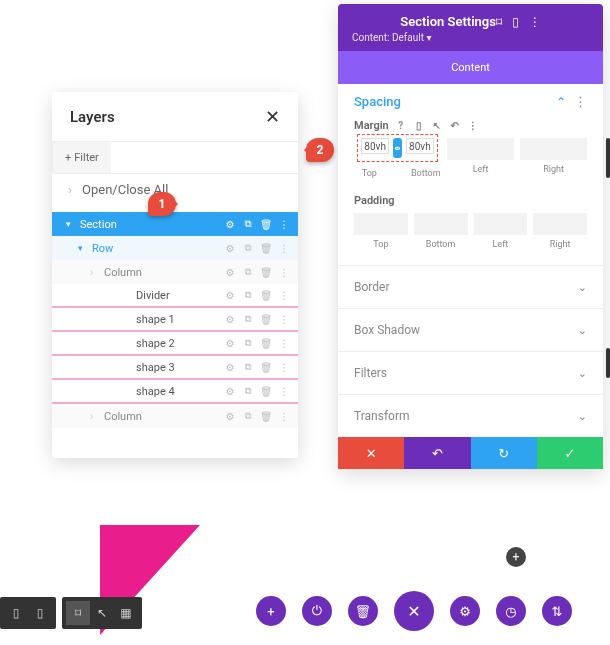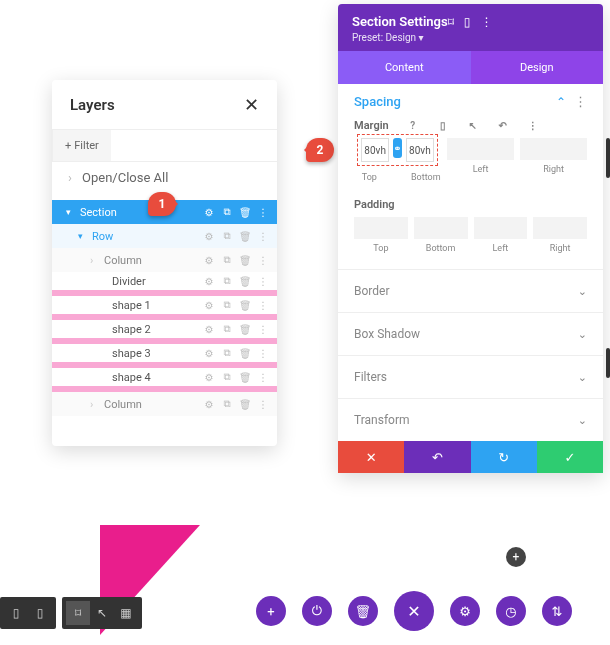--- a/index.html
+++ b/index.html
@@ -1,19 +1,19 @@
 <!DOCTYPE html>
 <html><head>
 <meta charset="utf-8">
 <style>
 *{box-sizing:border-box;margin:0;padding:0;font-family:-apple-system,BlinkMacSystemFont,"Segoe UI",Roboto,sans-serif}
 body{width:610px;height:645px;background:#fff;position:relative;overflow:hidden}
 .panel{position:absolute;background:#fff;box-shadow:0 5px 20px rgba(0,0,0,0.15);border-radius:4px}
 
-.layers{left:52px;top:80px;width:225px}
+.layers{left:52px;top:92px;width:246px}
 .layers-hdr{display:flex;align-items:center;justify-content:space-between;padding:14px 18px}
 .layers-hdr h3{font-size:15px;font-weight:600;color:#333}
 .close-x{font-size:18px;color:#333;cursor:pointer}
 .search-row{display:flex;align-items:center;border-top:1px solid #eee;border-bottom:1px solid #eee}
 .search-in{flex:1;border:0;padding:9px 14px;font-size:11px;color:#999;outline:none}
 .filter-btn{display:flex;align-items:center;gap:3px;padding:9px 12px;font-size:11px;color:#666;background:#f5f5f5;border-left:1px solid #eee;cursor:pointer}
 .oc-all{padding:8px 18px 15px 30px;font-size:13px;color:#666;position:relative}
 .oc-all::before{content:"›";position:absolute;left:16px;color:#bbb}
 .tree{padding-bottom:30px}
 .trow{display:flex;align-items:center;height:24px;font-size:11px;color:#333;position:relative}
@@ -22,48 +22,48 @@
 .trow .acts span{width:16px;height:16px;display:flex;align-items:center;justify-content:center;color:#bbb;font-size:10px;cursor:pointer}
 .trow.section{background:#2ea3f2;color:#fff;padding-left:28px}
 .trow.section .acts span{color:#fff}
 .trow.section::before{content:"▾";position:absolute;left:14px;color:#fff;font-size:9px}
 .trow.row{background:#f0f8fe;padding-left:40px;color:#2ea3f2}
 .trow.row::before{content:"▾";position:absolute;left:26px;color:#2ea3f2;font-size:9px}
 .trow.col{padding-left:52px;color:#888;background:#fafafa}
 .trow.col::before{content:"›";position:absolute;left:38px;color:#ccc}
 .trow.col2{padding-left:52px;color:#888;background:#fafafa}
 .trow.col2::before{content:"›";position:absolute;left:38px;color:#ccc}
-.trow.mod{padding-left:60px;color:#555;border-bottom:6px solid #f9a8d4}
+.trow.mod{padding-left:84px;color:#555;border-bottom:2px solid #f9a8d4}
 
 .marker{position:absolute;width:28px;height:24px;background:#e84c3d;border-radius:12px 12px 12px 4px;color:#fff;font-size:12px;font-weight:700;display:flex;align-items:center;justify-content:center;box-shadow:0 2px 4px rgba(0,0,0,0.3)}
 .marker::before{content:"";position:absolute;right:-8px;top:6px;border:6px solid transparent;border-left-color:#e84c3d}
 .m1{left:148px;top:192px}
 .m2{left:306px;top:138px}
 .m2::before{right:auto;left:-8px;border-left-color:transparent;border-right-color:#e84c3d}
 
 .settings{left:338px;top:4px;width:265px}
 .shdr{background:#6c2eb9;color:#fff;padding:10px 14px 0;border-radius:4px 4px 0 0}
-.shdr-top{display:flex;align-items:center;justify-content:flex-start}
+.shdr-top{display:flex;align-items:center;justify-content:center}
 .shdr h3{font-size:13px;font-weight:600}
 .shdr-ico{display:flex;gap:10px}
 .shdr-ico span{font-size:12px;cursor:pointer}
 .preset{font-size:10px;opacity:0.85;padding:3px 0 8px}
 .tabs{display:flex;background:#8b5cf6}
 .tab{flex:1;text-align:center;padding:10px 0;font-size:11px;color:#fff;cursor:pointer}
 .tab.act{background:#8e44e8}
 .sbody{background:#fff}
 .sect-title{display:flex;justify-content:space-between;padding:10px 16px;font-size:13px;color:#2ea3f2;font-weight:500}
 .sect-title .chev{color:#2ea3f2;font-size:12px}
 .sect-title .dots{color:#888;margin-left:8px}
 .grp{padding:0 16px 12px}
-.grp-hdr{display:flex;align-items:center;gap:18px;font-size:11px;color:#666;font-weight:600;margin-bottom:6px}
+.grp-hdr{display:flex;align-items:center;gap:6px;font-size:11px;color:#666;font-weight:600;margin-bottom:6px}
 .grp-hdr span.i{width:12px;height:12px;display:flex;align-items:center;justify-content:center;color:#888;font-size:10px}
 .boxes{display:flex;gap:6px;margin-bottom:4px}
 .boxwrap{flex:1;display:flex;flex-direction:column;align-items:center}
-.spbox{width:100%;height:24px;background:#f3f3f3;border:0;text-align:center;font-size:10px;color:#333;position:relative}
+.spbox{width:100%;height:16px;background:#f3f3f3;border:0;text-align:center;font-size:10px;color:#333;position:relative}
 .spbox.lg{height:22px}
 .blabel{font-size:9px;color:#888;margin-top:4px}
 .highlight{border:1px dashed #e84c3d;padding:3px;margin:-4px -4px 2px;display:flex;gap:4px}
 .highlight .spbox{background:#fff;border:1px solid #ddd;font-size:10px;color:#555;display:flex;align-items:center;justify-content:center}
 .link-ic{width:18px;height:20px;background:#2ea3f2;border-radius:3px;display:flex;align-items:center;justify-content:center;color:#fff;font-size:10px}
 .acc{border-top:1px solid #eee;padding:14px 16px;display:flex;justify-content:space-between;align-items:center;font-size:12px;color:#888;cursor:pointer}
 .acc .chv{font-size:11px}
 .bbar{display:flex}
 .bbar div{flex:1;height:32px;display:flex;align-items:center;justify-content:center;color:#fff;cursor:pointer;font-size:13px}
 .bb-x{background:#e84c3d}
@@ -193,25 +193,24 @@
 <div class="panel settings">
   <div class="shdr">
     <div class="shdr-top">
       <h3>Section Settings</h3>
       <div class="shdr-ico">
         <span>⌑</span>
         <span>▯</span>
         <span>⋮</span>
       </div>
     </div>
-    <div class="preset">Preset: Design ▾</div>
+    <div class="preset">Content: Default ▾</div>
   </div>
   <div class="tabs">
     <div class="tab">Content</div>
-    <div class="tab act">Design</div>
   </div>
   <div class="sbody">
     <div class="sect-title">
       <span>Spacing</span>
       <span><span class="chev">⌃</span><span class="dots">⋮</span></span>
     </div>
     <div class="grp">
       <div class="grp-hdr">
         <span>Margin</span>
         <span class="i">?</span>

